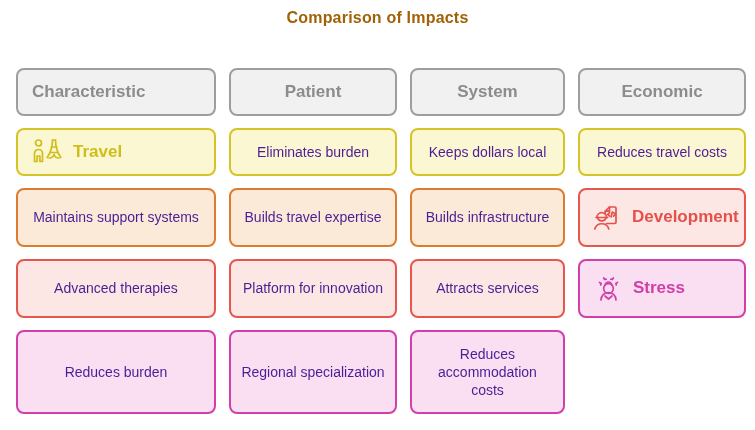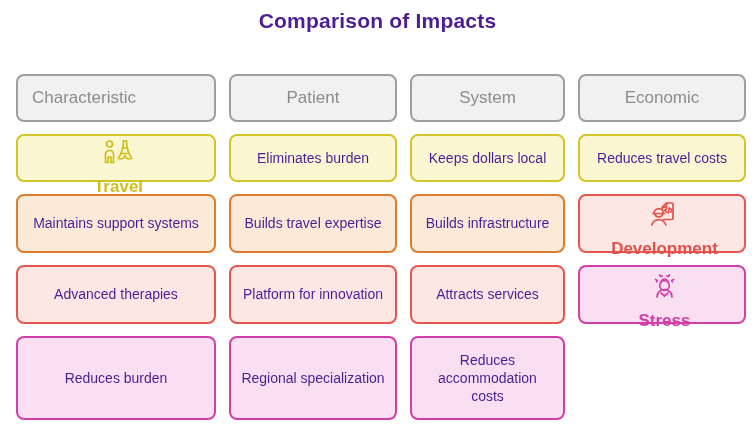--- a/index.html
+++ b/index.html
@@ -1,44 +1,44 @@
 <!DOCTYPE html>
 <html><head>
 <meta charset="utf-8">
 <style>
   html,body{margin:0;padding:0;background:#ffffff;}
   .page{
     position:relative;width:755px;height:430px;overflow:hidden;background:#ffffff;
     font-family:"Liberation Sans",sans-serif;
   }
   .title{
-    padding-top:9px;text-align:center;font-size:21px;font-weight:700;color:#4c1d95;letter-spacing:.2px;
+    padding-top:9px;text-align:center;font-size:16px;font-weight:700;color:#a16207;letter-spacing:.2px;
   }
   .grid{
     display:grid;
     grid-template-columns:200px 168px 155px 168px;
     grid-template-rows:48px 48px 59px 59px 84px;
     column-gap:13px;row-gap:12px;
     margin:41px 9px 0 16px;
   }
   .box{
     --bc:#9e9e9e;--fill:#f1f1f1;--tc:#8c8c8c;
     border:2px solid var(--bc);
     background:var(--fill);
     border-radius:8px;
     display:flex;align-items:center;justify-content:center;
     text-align:center;
     font-size:14px;color:#4c1d95;line-height:1.3;
     padding:3px 8px;box-sizing:border-box;
   }
-  .header{font-size:17px;font-weight:400;color:var(--tc);}
+  .header{font-size:17px;font-weight:700;color:var(--tc);}
   .header.first{justify-content:flex-start;text-align:left;padding-left:14px;}
   .label{
     justify-content:flex-start;text-align:left;padding-left:13px;
-    font-size:17px;font-weight:700;color:var(--tc);gap:9px;flex-direction:column;
+    font-size:17px;font-weight:700;color:var(--tc);gap:9px;
   }
   .icon{display:inline-flex;flex:0 0 auto;}
   .icon svg{display:block;stroke:currentColor;fill:none;stroke-width:1.7;stroke-linecap:round;stroke-linejoin:round;}
   .icon .node{fill:var(--fill);}
 </style>
 </head>
 <body>
 
 <div class="page">
   <div class="title">Comparison of Impacts</div>

